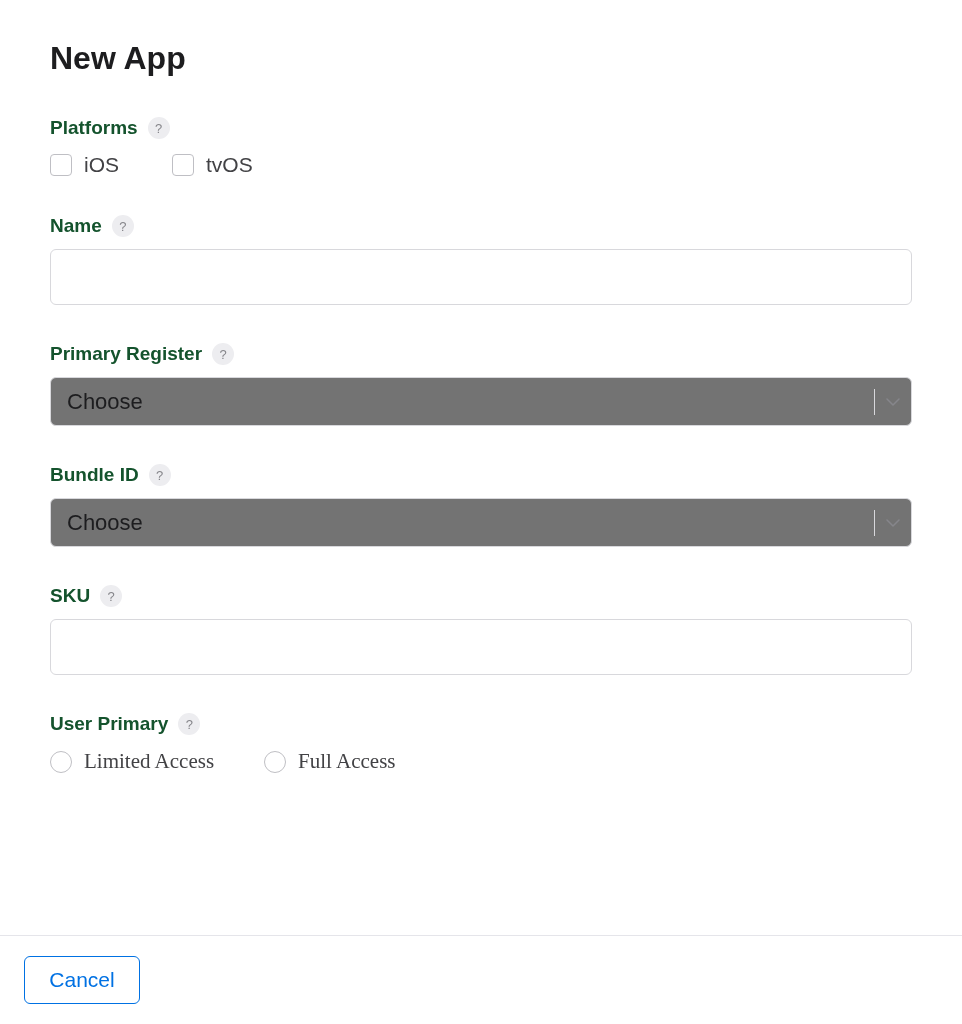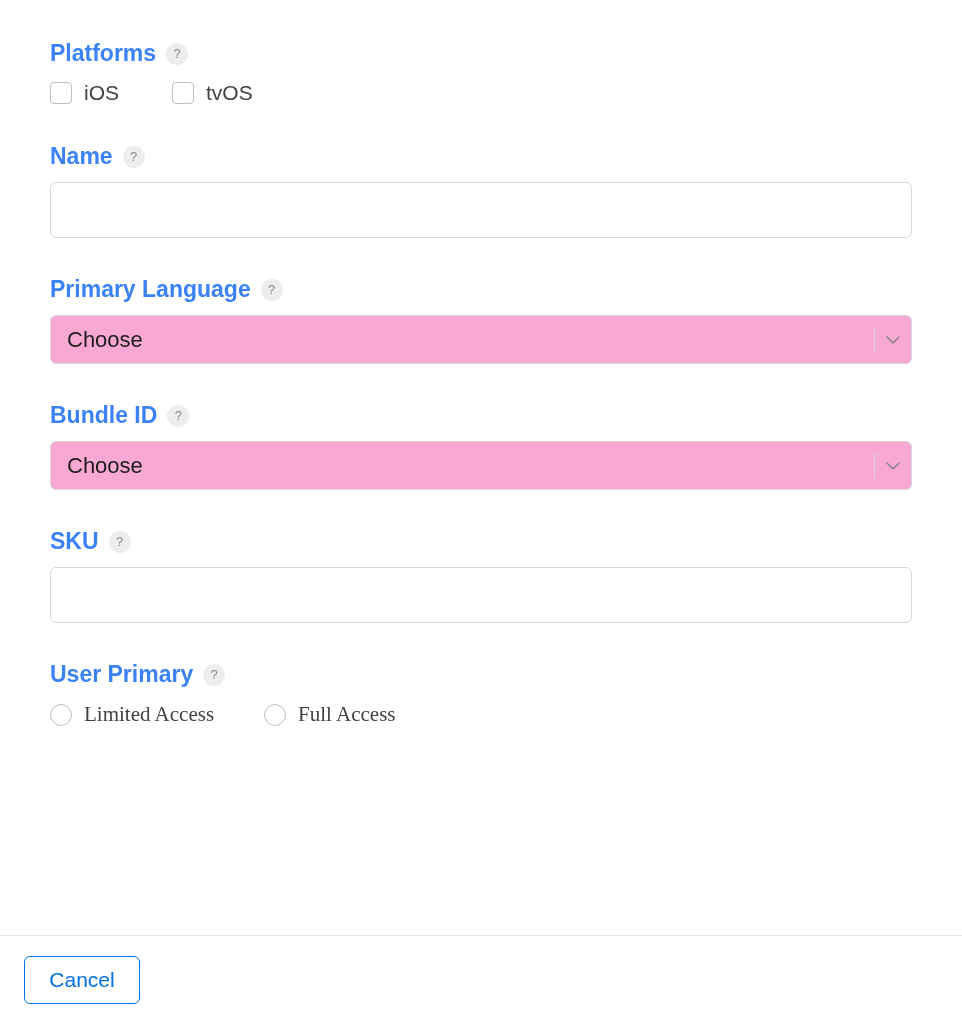--- a/index.html
+++ b/index.html
@@ -26,23 +26,23 @@
     .field-group {
       margin-bottom: 38px;
     }
     .label-row {
       display: flex;
       align-items: center;
       gap: 10px;
       margin-bottom: 12px;
     }
     .field-label {
-      font-size: 23px;
+      font-size: 19px;
       font-weight: 600;
-      color: #3b82f6;
+      color: #14532d;
     }
     .help-icon {
       display: inline-flex;
       align-items: center;
       justify-content: center;
       width: 22px;
       height: 22px;
       border-radius: 50%;
       background: #ededf0;
       color: #86868b;
@@ -82,21 +82,21 @@
       font-size: 20px;
       color: #1d1d1f;
       background: #ffffff;
     }
     .select-wrapper {
       position: relative;
       width: 100%;
       height: 49px;
       border: 1px solid #d8d8dc;
       border-radius: 6px;
-      background: #f9a8d4;
+      background: #737373;
       display: flex;
       align-items: center;
       cursor: pointer;
     }
     .select-text {
       flex: 1;
       padding: 0 16px;
       font-size: 22px;
       font-weight: 400;
       color: #1d1d1f;
@@ -181,20 +181,21 @@
       background: #ffffff;
       border: 1px solid #d8d8dc;
       color: #bfbfc4;
       cursor: default;
     }
   </style>
 </head>
 <body>
 
 <div class="content">
+  <h1 class="title">New App</h1>
 
   <div class="field-group">
     <div class="label-row">
       <span class="field-label">Platforms</span>
       <span class="help-icon">?</span>
     </div>
     <div class="checkbox-row">
       <label class="checkbox-item">
         <span class="checkbox-box"></span>
         <span class="checkbox-label">iOS</span>
@@ -209,21 +210,21 @@
   <div class="field-group">
     <div class="label-row">
       <span class="field-label">Name</span>
       <span class="help-icon">?</span>
     </div>
     <input type="text" class="text-input" value="" style="">
   </div>
 
   <div class="field-group">
     <div class="label-row">
-      <span class="field-label">Primary Language</span>
+      <span class="field-label">Primary Register</span>
       <span class="help-icon">?</span>
     </div>
     <div class="select-wrapper">
       <span class="select-text">Choose</span>
       <span class="select-divider"></span>
       <span class="select-chevron">
         <svg width="14" height="8" viewBox="0 0 14 8" fill="none">
             <path d="M1 1l6 6 6-6" stroke="currentColor" stroke-width="1.5" stroke-linecap="round" stroke-linejoin="round"></path>
           </svg>
       </span>

